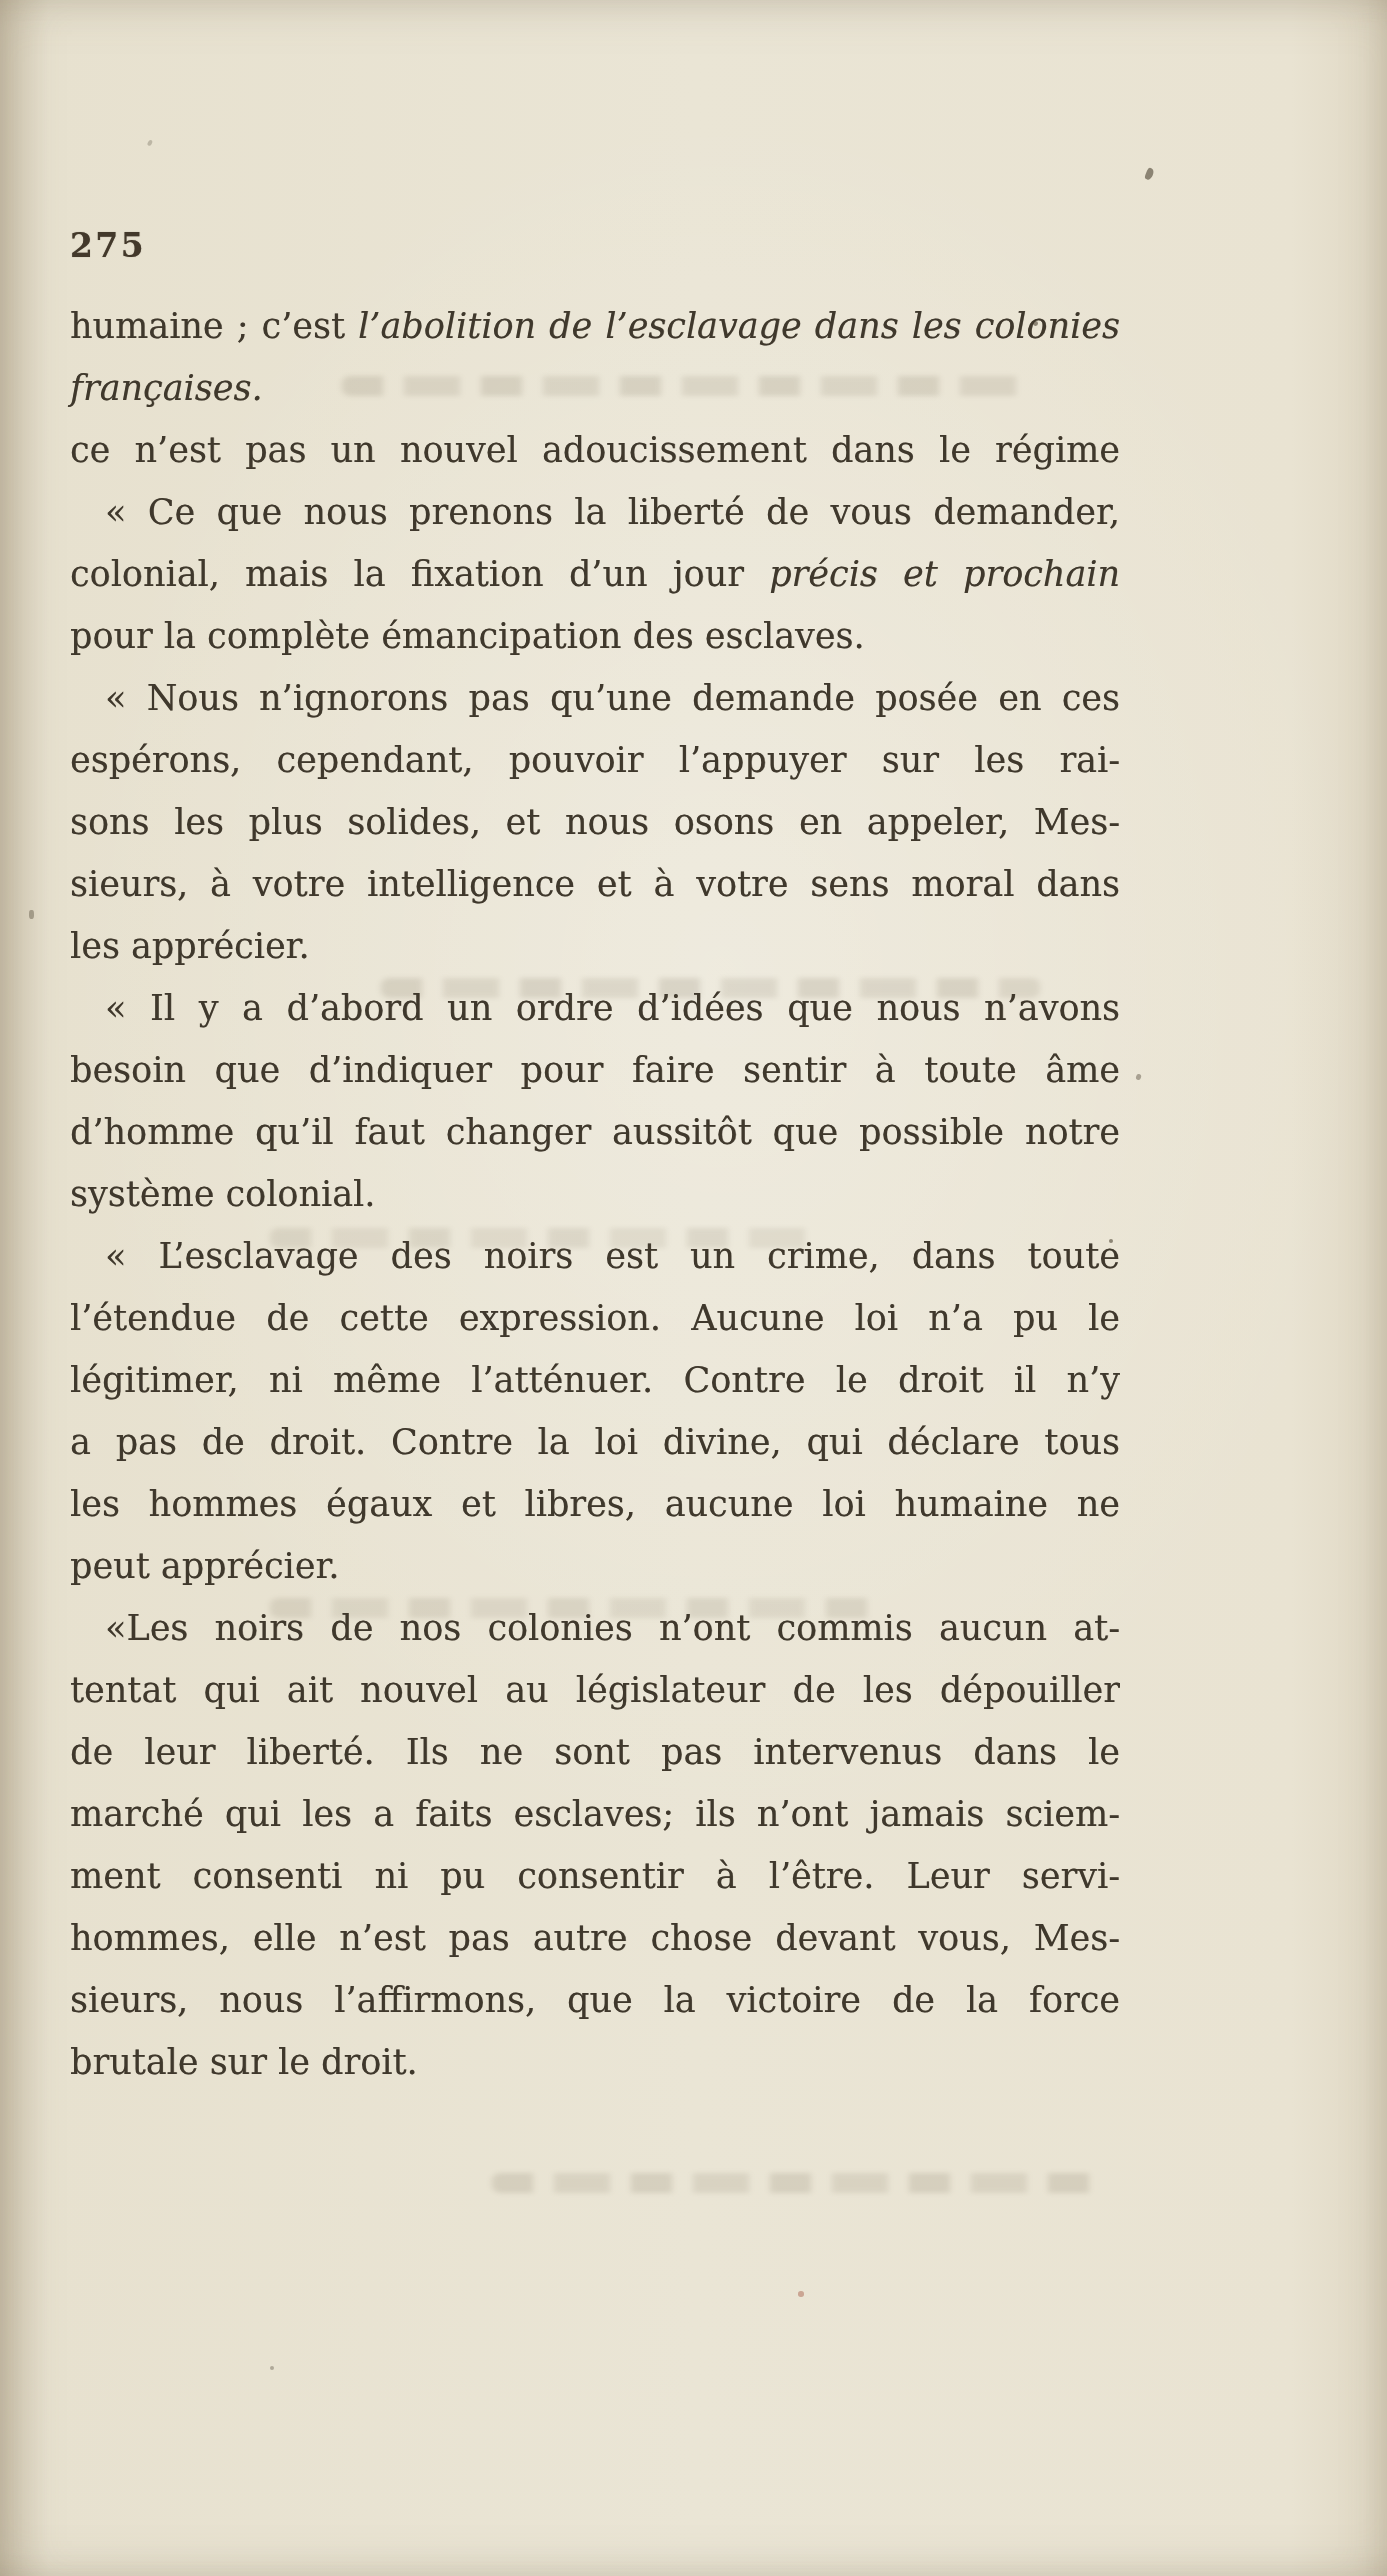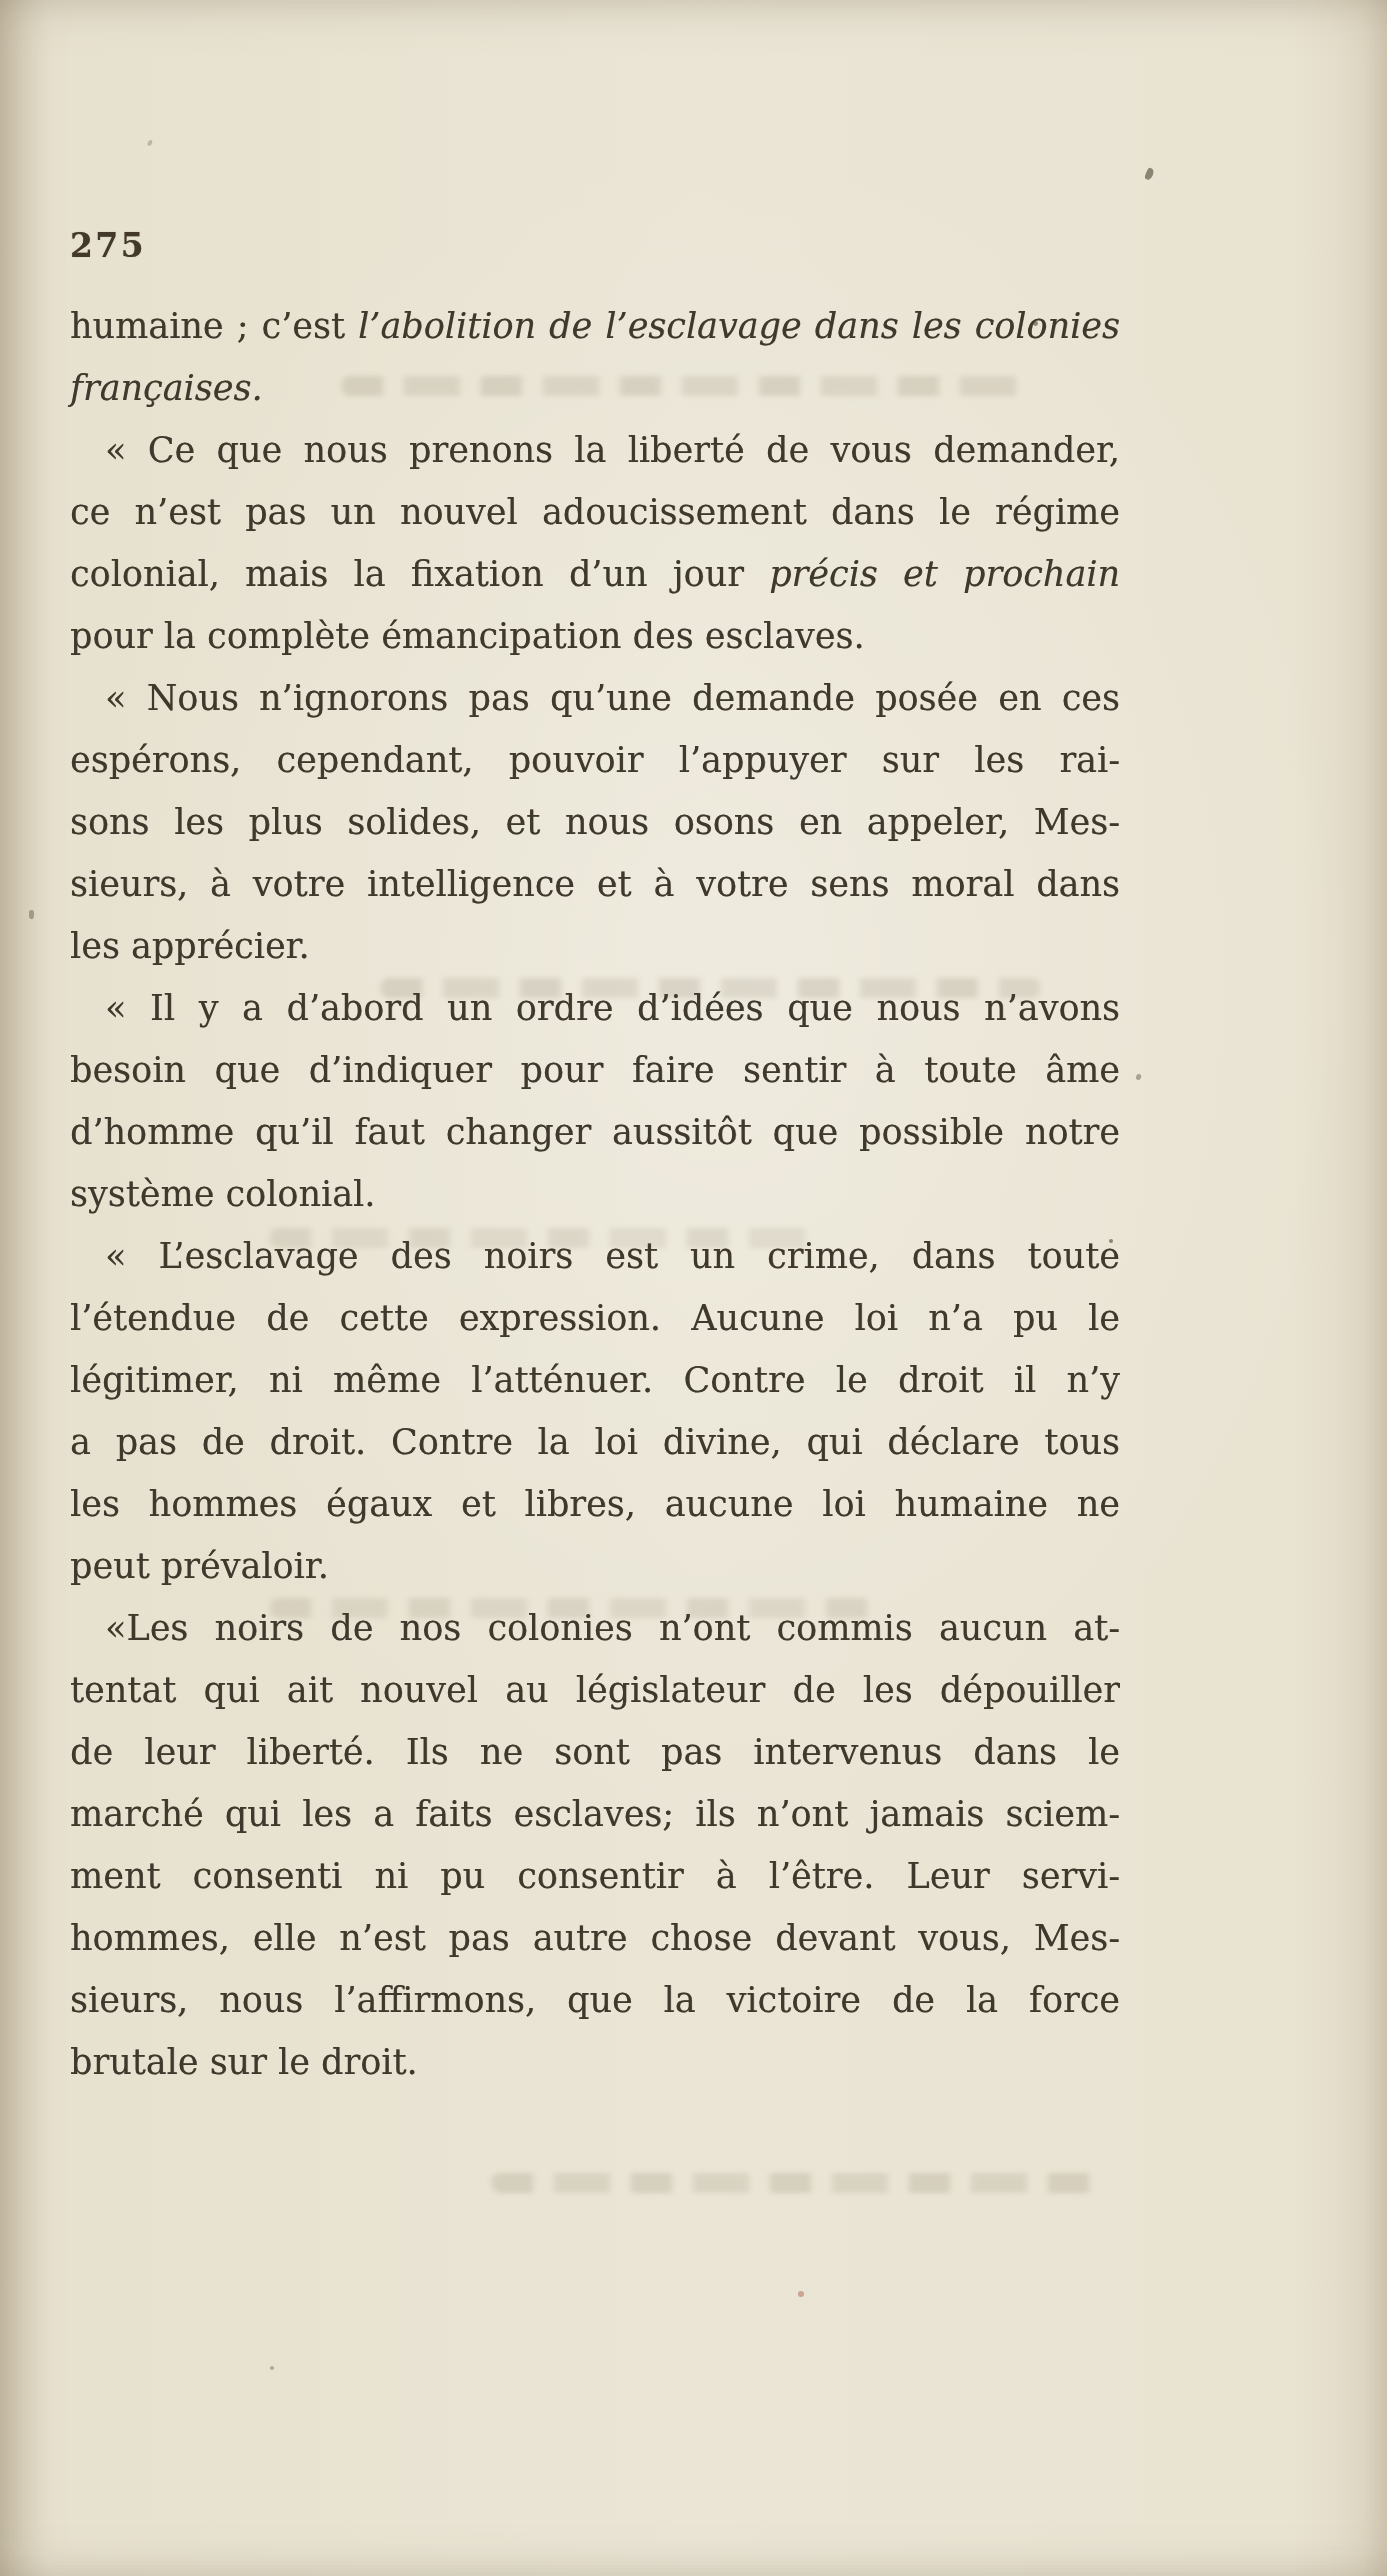--- a/index.html
+++ b/index.html
@@ -109,39 +109,39 @@
   <div class="speck speck-5"></div>
   <div class="speck speck-6"></div>
   <div class="speck speck-7"></div>
   <div class="speck speck-8"></div>
 
   <div class="page-number">275</div>
 
   <div class="text-block" id="text-block">
       <div class="line just"><span class="seg">humaine ; c’est </span><span class="seg italic">l’abolition de l’esclavage dans les colonies</span></div>
       <div class="line"><span class="seg italic">françaises.</span></div>
+      <div class="line just"><span class="seg">ce n’est pas un nouvel adoucissement dans le régime</span></div>
       <div class="line just indent"><span class="seg">« Ce que nous prenons la liberté de vous demander,</span></div>
-      <div class="line just"><span class="seg">ce n’est pas un nouvel adoucissement dans le régime</span></div>
       <div class="line just"><span class="seg">colonial, mais la fixation d’un jour </span><span class="seg italic">précis et prochain</span></div>
       <div class="line"><span class="seg">pour la complète émancipation des esclaves.</span></div>
       <div class="line just indent"><span class="seg">« Nous n’ignorons pas qu’une demande posée en ces</span></div>
       <div class="line just"><span class="seg">espérons, cependant, pouvoir l’appuyer sur les rai-</span></div>
       <div class="line just"><span class="seg">sons les plus solides, et nous osons en appeler, Mes-</span></div>
       <div class="line just"><span class="seg">sieurs, à votre intelligence et à votre sens moral dans</span></div>
       <div class="line"><span class="seg">les apprécier.</span></div>
       <div class="line just indent"><span class="seg">« Il y a d’abord un ordre d’idées que nous n’avons</span></div>
       <div class="line just"><span class="seg">besoin que d’indiquer pour faire sentir à toute âme</span></div>
       <div class="line just"><span class="seg">d’homme qu’il faut changer aussitôt que possible notre</span></div>
       <div class="line"><span class="seg">système colonial.</span></div>
       <div class="line just indent"><span class="seg">« L’esclavage des noirs est un crime, dans toute</span></div>
       <div class="line just"><span class="seg">l’étendue de cette expression. Aucune loi n’a pu le</span></div>
       <div class="line just"><span class="seg">légitimer, ni même l’atténuer. Contre le droit il n’y</span></div>
       <div class="line just"><span class="seg">a pas de droit. Contre la loi divine, qui déclare tous</span></div>
       <div class="line just"><span class="seg">les hommes égaux et libres, aucune loi humaine ne</span></div>
-      <div class="line"><span class="seg">peut prévaloir.</span></div>
+      <div class="line"><span class="seg">peut apprécier.</span></div>
       <div class="line just indent"><span class="seg">«Les noirs de nos colonies n’ont commis aucun at-</span></div>
       <div class="line just"><span class="seg">tentat qui ait nouvel au législateur de les dépouiller</span></div>
       <div class="line just"><span class="seg">de leur liberté. Ils ne sont pas intervenus dans le</span></div>
       <div class="line just"><span class="seg">marché qui les a faits esclaves; ils n’ont jamais sciem-</span></div>
       <div class="line just"><span class="seg">ment consenti ni pu consentir à l’être. Leur servi-</span></div>
       <div class="line just"><span class="seg">hommes, elle n’est pas autre chose devant vous, Mes-</span></div>
       <div class="line just"><span class="seg">sieurs, nous l’affirmons, que la victoire de la force</span></div>
       <div class="line"><span class="seg">brutale sur le droit.</span></div>
     </div>
 

